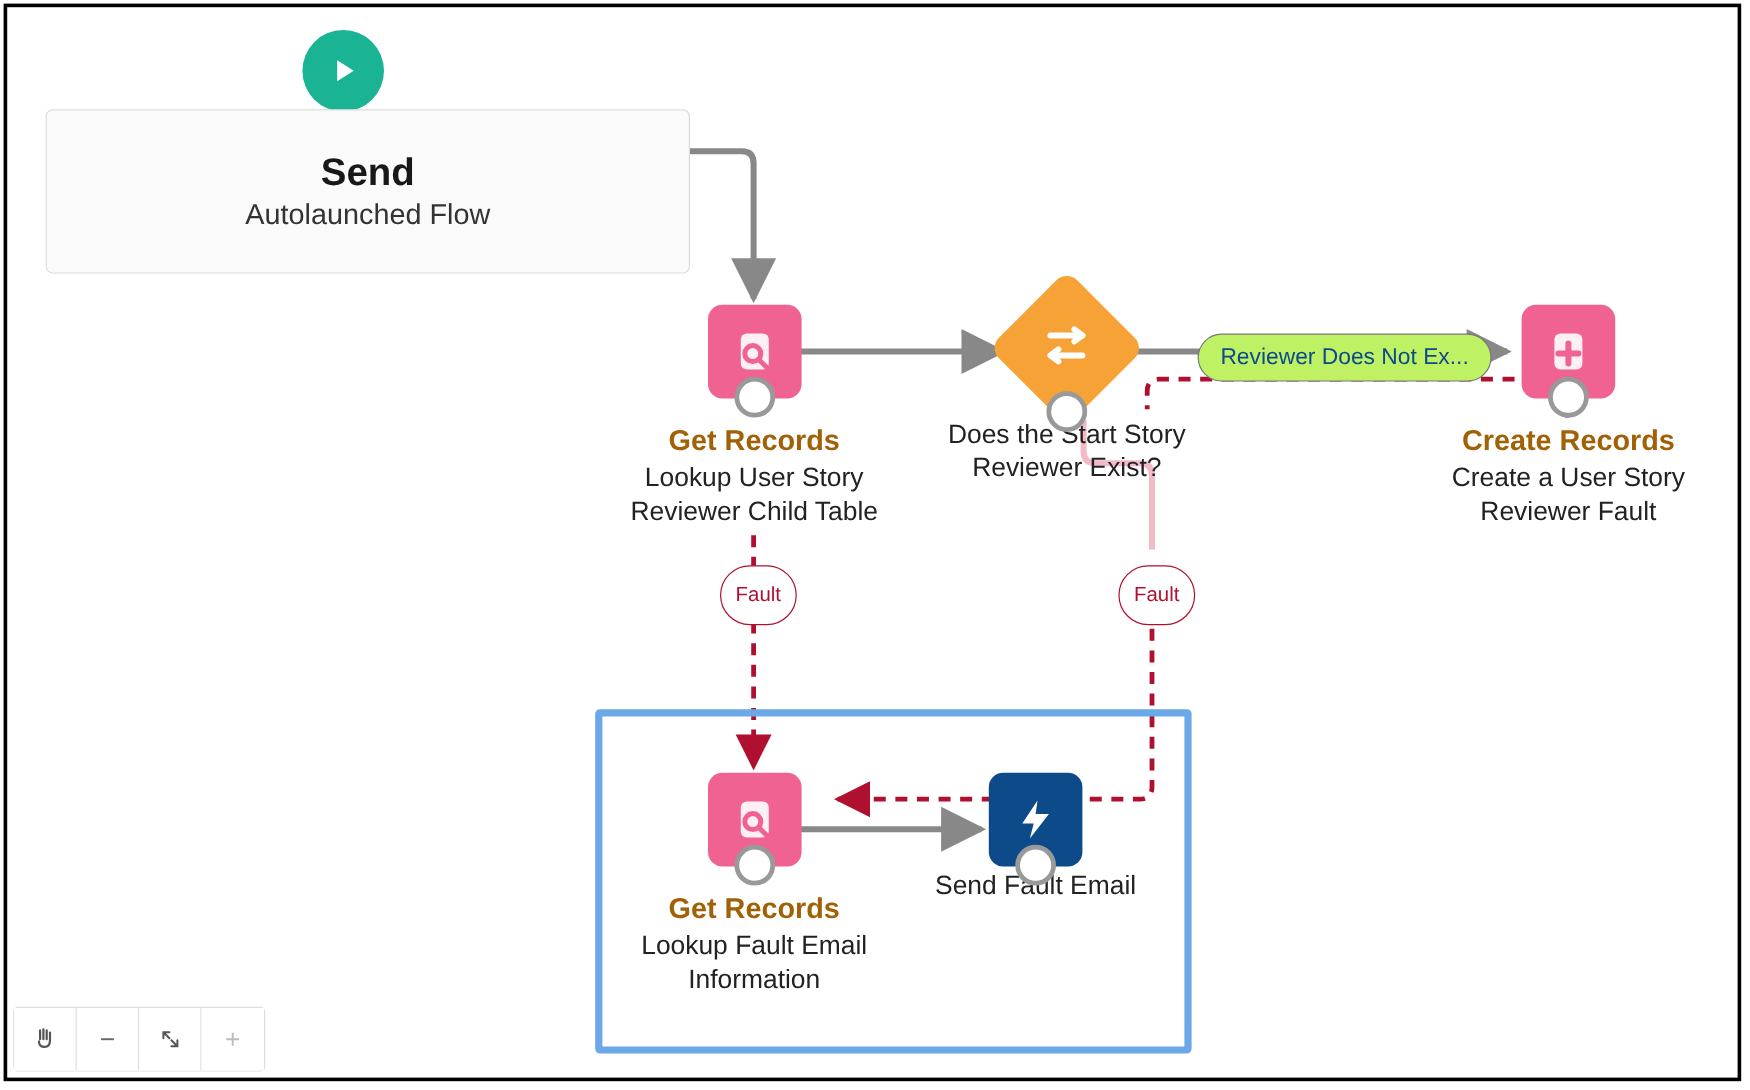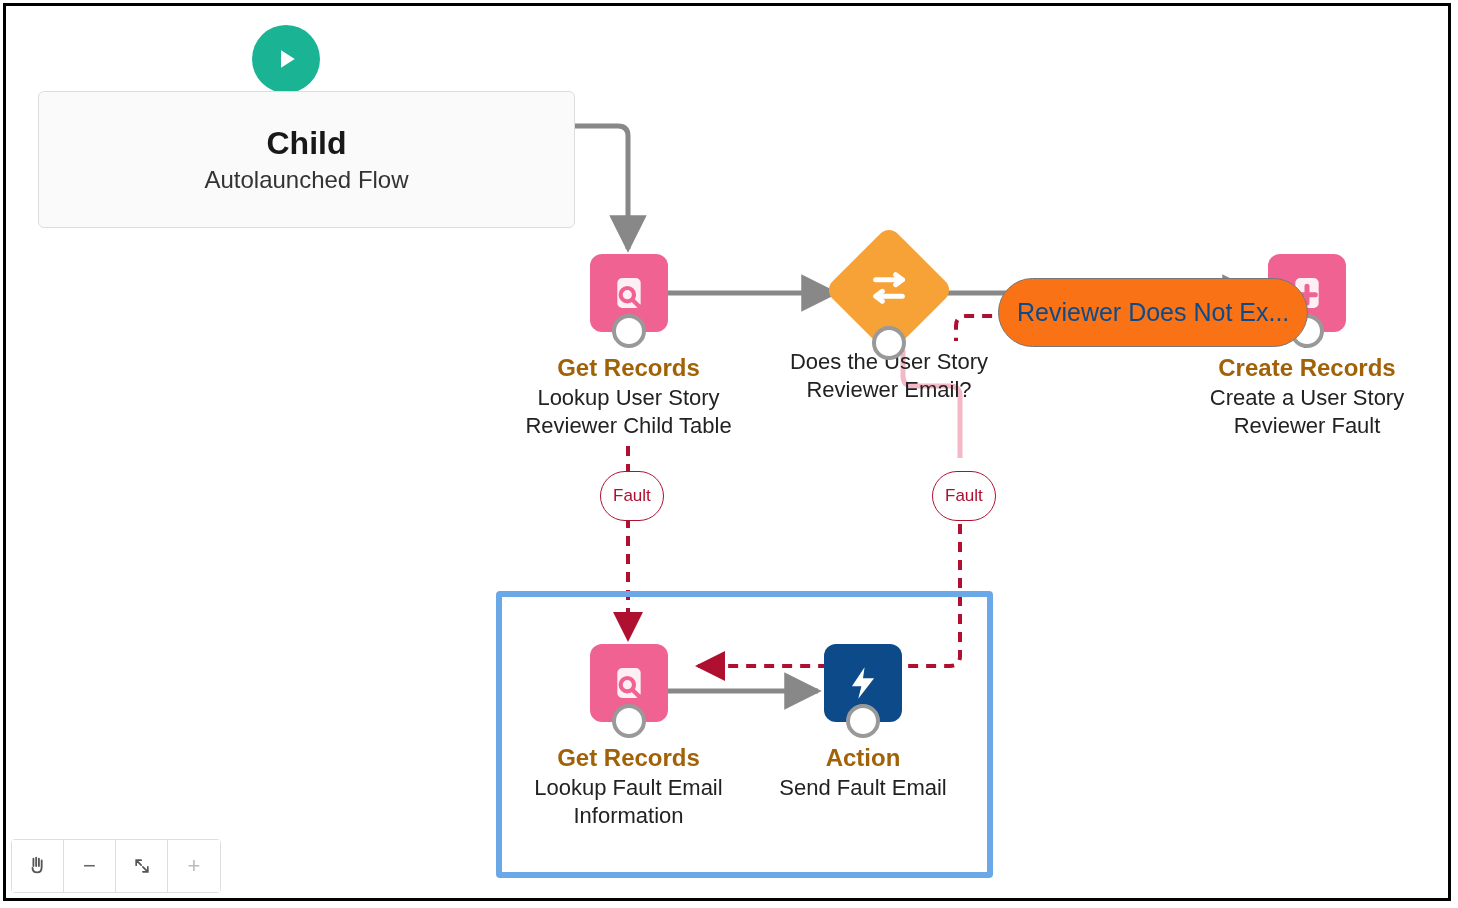--- a/index.html
+++ b/index.html
@@ -13,21 +13,21 @@
   .node{position:absolute;text-align:center;}
   .node .title{font-size:24px;font-weight:700;color:#a16207;margin-top:6px;}
   .node .sub{font-size:22px;color:#222;line-height:1.25;margin-top:2px;}
   .icon-box{width:78px;height:78px;border-radius:12px;margin:0 auto;display:flex;align-items:center;justify-content:center;position:relative;}
   .icon-box .dot{position:absolute;bottom:-16px;left:50%;transform:translateX(-50%);width:26px;height:26px;border-radius:50%;background:#fff;border:4px solid #999;}
   .pink{background:#f06292;}
   .blue{background:#0d4a8a;}
   .diamond{width:92px;height:92px;background:#f7a236;transform:rotate(45deg);border-radius:12px;margin:0 auto;display:flex;align-items:center;justify-content:center;position:relative;}
   .diamond-inner{transform:rotate(-45deg);}
   .badge{position:absolute;background:#fff;border:1.5px solid #b01030;color:#b01030;font-size:17px;padding:14px 12px;border-radius:999px;}
-  .chip{position:absolute;background:#f97316;border:1.5px solid #777;color:#0d4a8a;font-size:25px;padding:19px 18px;border-radius:999px;font-weight:500;white-space:nowrap;}
+  .chip{position:absolute;background:#bef264;border:1.5px solid #777;color:#0d4a8a;font-size:19px;padding:8px 18px;border-radius:999px;font-weight:500;white-space:nowrap;}
   .highlight{position:absolute;border:6px solid #6aa8e8;border-radius:4px;}
   .toolbar{position:absolute;left:5px;bottom:5px;height:52px;display:flex;border:1px solid #ddd;border-radius:4px;background:#fff;}
   .toolbar button{width:52px;height:52px;border:none;border-right:1px solid #ddd;background:#fff;font-size:22px;color:#666;display:flex;align-items:center;justify-content:center;cursor:pointer;}
   .toolbar button:last-child{border-right:none;}
   svg{overflow:visible;}
 </style>
 </head>
 <body>
 
 <div class="frame">
@@ -60,21 +60,21 @@
     <path d="M1300 342 L1300 320 Q1300 310 1290 310 L960 310 Q950 310 950 320 L950 335" fill="none" stroke="#b01030" stroke-width="4" stroke-dasharray="10 8"></path>
   </svg>
 
   <div class="play-circle">
     <svg viewBox="0 0 24 24">
           <path d="M8 5 L19 12 L8 19 Z" fill="#fff"></path>
         </svg>
   </div>
 
   <div class="start-card">
-    <h1>Child</h1>
+    <h1>Send</h1>
     <p>Autolaunched Flow</p>
   </div>
 
   <div class="node" style="left:495px;top:248px;width:255px">
     <div class="icon-box pink">
       <svg viewBox="0 0 24 24" width="40" height="40">
             <rect x="5" y="3" width="14" height="18" rx="3" fill="#fff" opacity="0.9"></rect>
             <circle cx="11" cy="13" r="4" fill="none" stroke="#f06292" stroke-width="2.5"></circle>
             <line x1="14" y1="16" x2="18" y2="20" stroke="#f06292" stroke-width="2.5" stroke-linecap="round"></line>
           </svg>
@@ -91,21 +91,21 @@
           <svg viewBox="0 0 24 24" width="40" height="40">
             <path d="M4 7 H16 L20 7" stroke="#fff" stroke-width="3" fill="none" stroke-linecap="round"></path>
             <path d="M16 4 L20 7 L16 10" stroke="#fff" stroke-width="3" fill="none" stroke-linecap="round" stroke-linejoin="round"></path>
             <path d="M20 17 H8" stroke="#fff" stroke-width="3" fill="none" stroke-linecap="round"></path>
             <path d="M8 14 L4 17 L8 20" stroke="#fff" stroke-width="3" fill="none" stroke-linecap="round" stroke-linejoin="round"></path>
           </svg>
         </div>
       </div>
       <div style="position:absolute;left:50%;bottom:-14px;transform:translateX(-50%);width:26px;height:26px;border-radius:50%;background:#fff;border:4px solid #999"></div>
     </div>
-    <div class="sub">Does the User Story Reviewer Email?</div>
+    <div class="sub">Does the Start Story Reviewer Exist?</div>
   </div>
 
   <div class="node" style="left:1176px;top:248px;width:250px">
     <div class="icon-box pink">
       <svg viewBox="0 0 24 24" width="40" height="40">
             <rect x="5" y="3" width="14" height="18" rx="3" fill="#fff" opacity="0.9"></rect>
             <path d="M12 8 V18 M7 13 H17" stroke="#f06292" stroke-width="3" stroke-linecap="round"></path>
           </svg>
       <div class="dot"></div>
     </div>
@@ -128,21 +128,20 @@
     <div class="sub">Lookup Fault Email Information</div>
   </div>
 
   <div class="node" style="left:762px;top:638px;width:190px">
     <div class="icon-box blue">
       <svg viewBox="0 0 24 24" width="38" height="38">
             <path d="M13 2 L5 14 H11 L9 22 L19 9 H12 Z" fill="#fff"></path>
           </svg>
       <div class="dot"></div>
     </div>
-    <div class="title" style="margin-top:22px">Action</div>
     <div class="sub">Send Fault Email</div>
   </div>
 
   <div class="badge" style="left:594px;top:465px">Fault</div>
   <div class="badge" style="left:926px;top:465px">Fault</div>
   <div class="chip" style="left:992px;top:272px">Reviewer Does Not Ex...</div>
 
   <div class="toolbar">
     <button>
       <svg viewBox="0 0 24 24" width="22" height="22">

